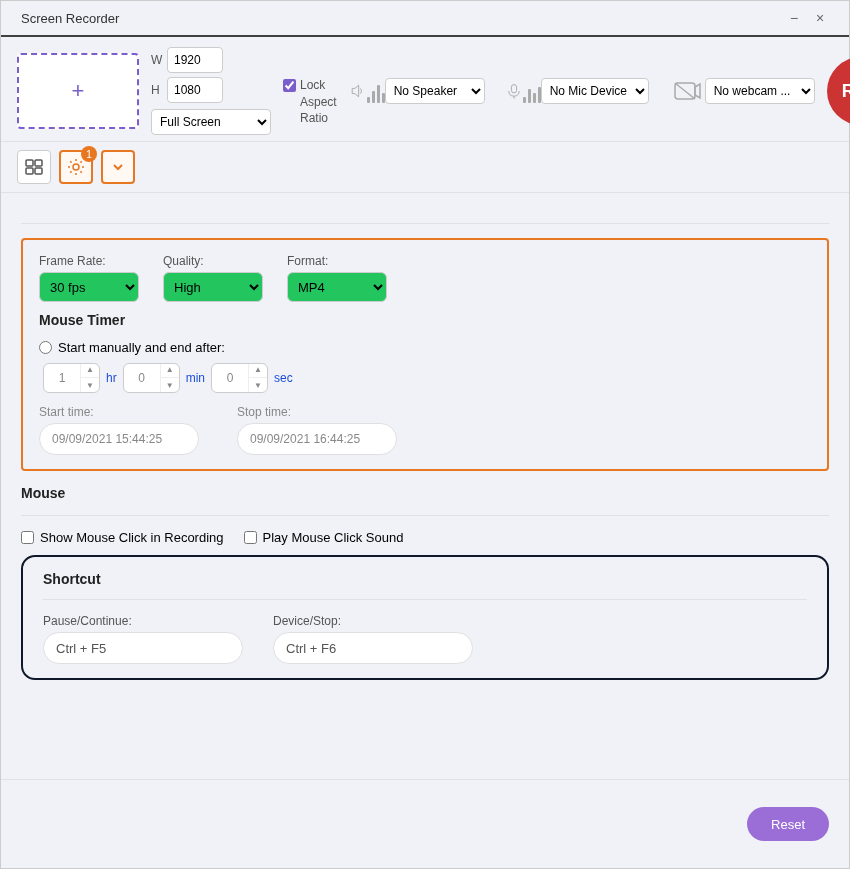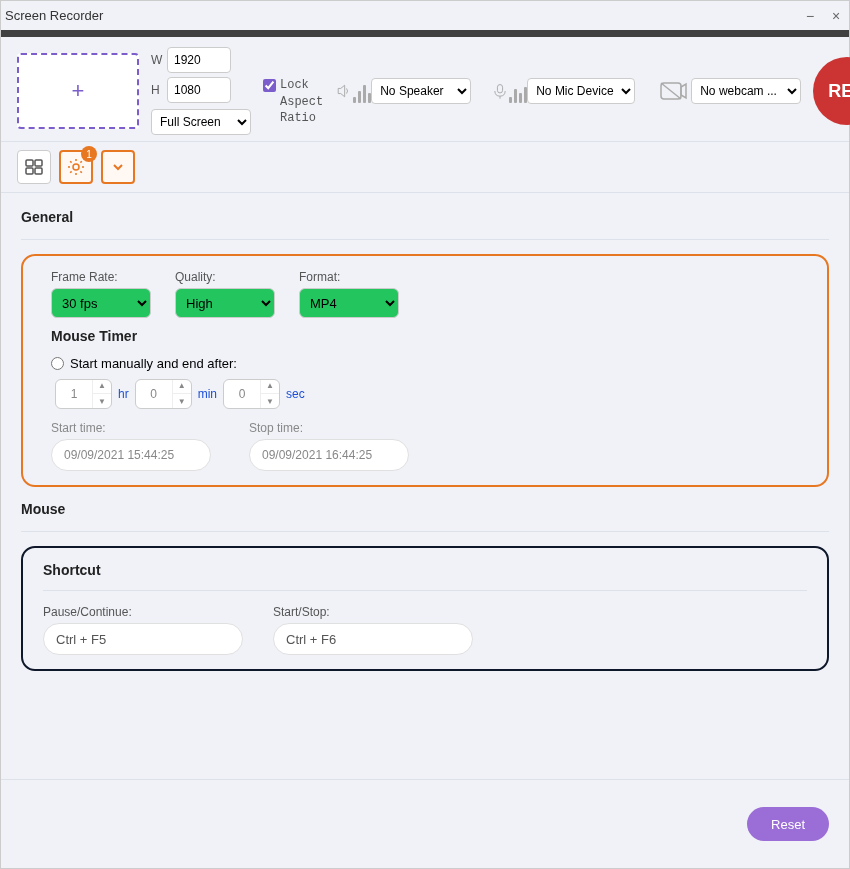--- a/index.html
+++ b/index.html
@@ -17,22 +17,22 @@
       background: #f0f2f7;
       border: 1px solid #ccc;
       display: flex;
       flex-direction: column;
     }
     .title-bar {
       background: #f0f2f7;
       height: 36px;
       display: flex;
       align-items: center;
-      padding: 0 4px;
-      border-bottom: 7px solid #404040;
+      padding: 0 20px;
+      border-bottom: 2px solid #404040;
       flex-shrink: 0;
     }
     .title-bar-title {
       font-size: 13px;
       color: #333;
       flex: 1;
     }
     .title-bar-controls {
       display: flex;
       gap: 8px;
@@ -78,33 +78,33 @@
       display: flex;
       align-items: center;
       gap: 4px;
     }
     .wh-label {
       font-size: 12px;
       color: #555;
       width: 12px;
     }
     .wh-input {
-      width: 64px;
+      width: 56px;
       height: 26px;
       border: 1px solid #ccc;
       border-radius: 4px;
       padding: 0 6px;
       font-size: 12px;
       background: white;
     }
     .fullscreen-select-wrap {
       margin-top: 4px;
     }
     .fullscreen-select {
-      width: 100px;
+      width: 120px;
       height: 26px;
       border: 1px solid #ccc;
       border-radius: 4px;
       background: white;
       font-size: 12px;
       padding: 0 4px;
     }
     .lock-ratio {
       display: flex;
       align-items: flex-start;
@@ -113,21 +113,20 @@
     }
     .lock-ratio input[type=checkbox] {
       accent-color: #7b5ecc;
       margin-top: 2px;
     }
     .lock-ratio-label {
       font-size: 12px;
       color: #555;
       line-height: 1.4;
       max-width: 80px;
-      font-family: Liberation Mono, monospace;
     }
     .audio-section {
       display: flex;
       align-items: center;
       gap: 20px;
       flex: 1;
       justify-content: center;
     }
     .audio-item {
       display: flex;
@@ -228,22 +227,22 @@
       color: #222;
       margin-bottom: 10px;
     }
     .section-divider {
       border: none;
       border-top: 1px solid #dde1ea;
       margin: 14px 0;
     }
     .orange-box {
       border: 2px solid #e87722;
-      border-radius: 14px;
-      padding: 14px 28px;
+      border-radius: 4px;
+      padding: 14px 16px;
       margin-bottom: 14px;
     }
     .row-group {
       display: flex;
       align-items: flex-start;
       gap: 24px;
       margin-bottom: 10px;
     }
     .field-group {
       display: flex;
@@ -544,21 +543,20 @@
     </button>
     <button class="toolbar-btn active" style="font-size:12px; color:#e87722">
       <svg width="12" height="12" viewBox="0 0 12 12">
         <polyline points="2,4 6,8 10,4" fill="none" stroke="#e87722" stroke-width="2"></polyline>
       </svg>
     </button>
   </div>
 
   <div class="content-area">
 
-    <div class="section-title">General</div>
     <hr class="section-divider">
 
     <div class="orange-box">
 
       <div class="row-group">
         <div class="field-group">
           <span class="field-label">Frame Rate:</span>
           <select class="dropdown-select fps-select">
             <option>30 fps</option>
             <option>15 fps</option>
@@ -632,32 +630,42 @@
         <div class="time-field-group">
           <span class="time-field-label">Stop time:</span>
           <input class="time-field-input" type="text" value="09/09/2021 16:44:25" style="">
         </div>
       </div>
     </div>
 
     <div class="mouse-section">
       <div class="section-title">Mouse</div>
       <hr class="section-divider">
+      <div class="checkbox-row">
+        <div class="checkbox-item">
+          <input type="checkbox" style="">
+          <span>Show Mouse Click in Recording</span>
+        </div>
+        <div class="checkbox-item">
+          <input type="checkbox" style="">
+          <span>Play Mouse Click Sound</span>
+        </div>
+      </div>
     </div>
 
     <div class="shortcut-box">
       <div class="shortcut-title">Shortcut</div>
       <hr class="section-divider" style="margin-top:0">
       <div class="shortcut-row">
         <div class="shortcut-group">
           <span class="shortcut-label">Pause/Continue:</span>
           <input class="shortcut-input" type="text" value="Ctrl + F5" style="">
         </div>
         <div class="shortcut-group">
-          <span class="shortcut-label">Start/Stop:</span>
+          <span class="shortcut-label">Device/Stop:</span>
           <input class="shortcut-input" type="text" value="Ctrl + F6" style="">
         </div>
       </div>
     </div>
 
   </div>
 
   <div class="footer-area">
     <button class="reset-btn">Reset</button>
   </div>

